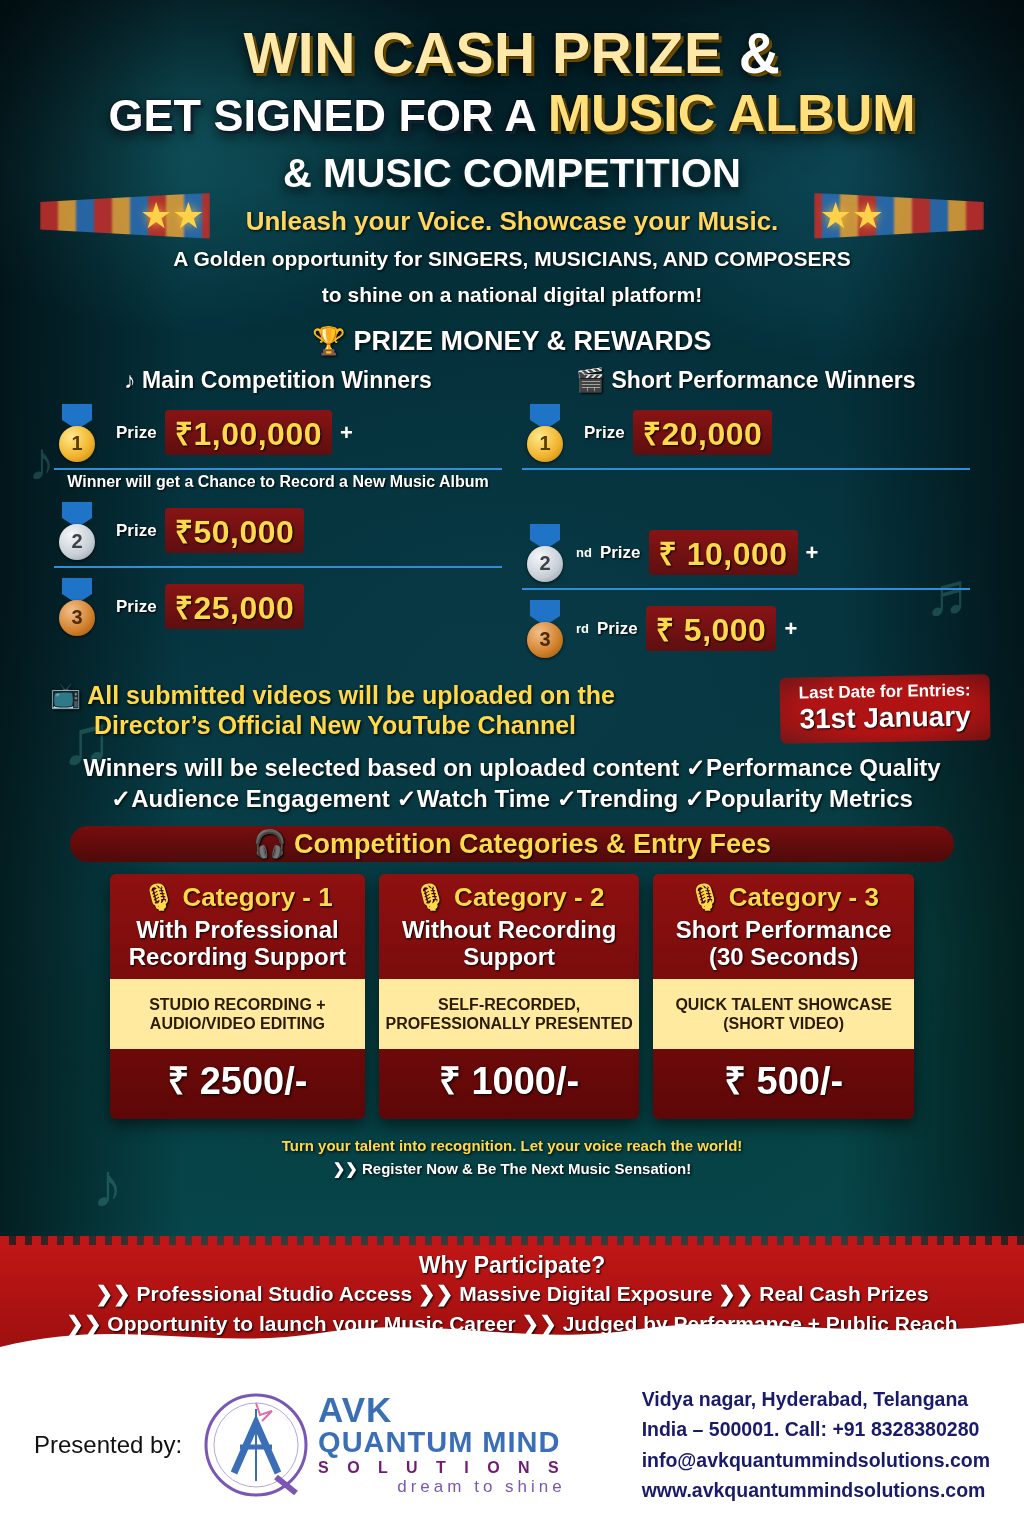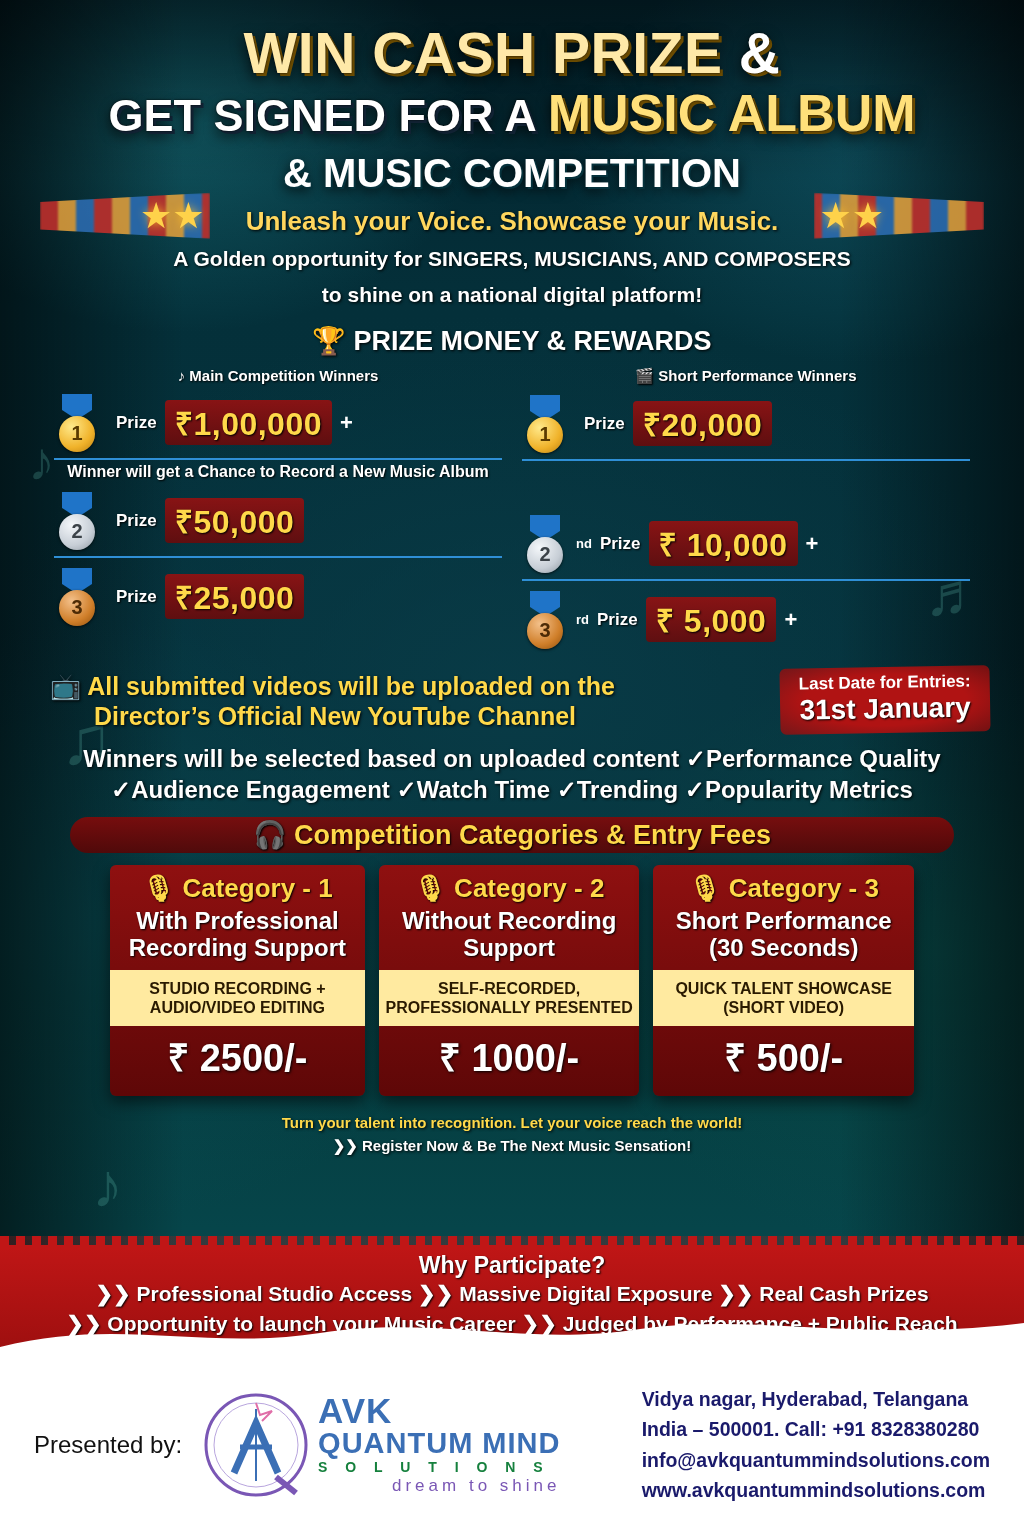--- a/index.html
+++ b/index.html
@@ -62,21 +62,21 @@
     clip-path: polygon(0 20%, 100% 0, 100% 100%, 0 80%);
   }
   .lightbarL { left:40px; }
   .lightbarR { right:40px; transform: scaleX(-1); }
 
   
   .prize-wrap { position:relative; margin:16px 44px 0; z-index:5; }
   .prize-title { text-align:center; font-size:27px; font-weight:bold; color:#ffffff; text-shadow:1px 1px 3px #000; }
   .prize-cols { display:flex; margin-top:10px; }
   .pcol { width:50%; padding:0 10px; }
-  .pcol-head { font-size:15px; font-weight:bold; color:#ffffff; text-align:center; text-shadow:1px 1px 2px #000; }
+  .pcol-head { font-size:23px; font-weight:bold; color:#ffffff; text-align:center; text-shadow:1px 1px 2px #000; }
   .prow { display:flex; align-items:center; gap:8px; padding:10px 0 6px; border-bottom:2px solid #2f8fd6; min-height:66px; }
   .medal { position:relative; width:46px; height:58px; flex:0 0 46px; }
   .ribbon { position:absolute; top:0; left:8px; width:30px; height:26px; background:#1f74c8;
             clip-path: polygon(0 0, 100% 0, 100% 62%, 50% 100%, 0 62%); }
   .disc { position:absolute; bottom:0; left:5px; width:36px; height:36px; border-radius:50%;
           display:flex; align-items:center; justify-content:center; font-size:20px; font-weight:bold; color:#5a3a00;
           box-shadow:0 1px 3px rgba(0,0,0,0.7); }
   .gold   { background: radial-gradient(circle at 35% 30%, #ffe98a, #f0b22a 60%, #b97d10); }
   .silver { background: radial-gradient(circle at 35% 30%, #f4f7fa, #c7ced6 60%, #8d969f); color:#3b4248; }
   .bronze { background: radial-gradient(circle at 35% 30%, #f3c08a, #d07f2a 60%, #8f4e0c); color:#4d2b06; }
@@ -107,21 +107,21 @@
     margin:12px 70px 0; text-align:center; font-size:27px; font-weight:bold; color:#ffd94a;
     background: linear-gradient(180deg, rgba(128,10,10,0.92), rgba(86,6,6,0.92));
     border-radius:20px; padding:2px 0; text-shadow:1px 1px 2px #000; position:relative; z-index:5;
   }
   .cards { display:flex; gap:14px; margin:12px 110px 0 110px; justify-content:center; position:relative; z-index:5;border-radius:22px; }
   .card { width:272px; background: linear-gradient(180deg,#8f1010,#5e0707); border-radius:6px; overflow:hidden;
           box-shadow:0 6px 16px rgba(0,0,0,0.55); text-align:center; padding-bottom:4px; }
   .card.c1 { width:266px; }
   .ctitle { font-size:26px; font-weight:bold; color:#ffd94a; padding:8px 4px 2px; text-shadow:1px 1px 2px #000; }
   .csub { font-size:24px; font-weight:bold; color:#ffffff; line-height:1.12; padding:2px 6px 8px; text-shadow:1px 1px 2px #000; }
-  .cband { background:#ffeaa0; color:#2a1a00; font-size:16px; font-weight:bold; line-height:1.2; padding:9px 6px; }
+  .cband { background:#ffeaa0; color:#2a1a00; font-size:16px; font-weight:bold; line-height:1.2; padding:16px 6px; }
   .cprice { font-size:38px; font-weight:bold; color:#ffffff; padding:4px 0 10px; text-shadow:1px 1px 3px #000; }
 
   
   .cta1 { margin-top:18px; text-align:center; font-size:15px; font-weight:bold; color:#ffd94a; text-shadow:1px 1px 3px #000; position:relative; z-index:5;}
   .cta2 { margin-top:6px; text-align:center; font-size:15px; font-weight:bold; color:#ffffff; text-shadow:1px 1px 3px #000; position:relative; z-index:5;}
 
   
   .whyband {
     position:absolute; left:0; right:0; top:1245px; height:108px;
     background: linear-gradient(180deg,#c01616,#9d0f0f);
@@ -137,21 +137,21 @@
   .why-l { text-align:center; font-size:21px; font-weight:bold; color:#ffffff; line-height:1.45; text-shadow:1px 1px 2px #000; }
 
   
   .footer { position:absolute; left:0; right:0; bottom:0; height:183px; background:#ffffff; z-index:7; }
   .footer-inner { display:flex; align-items:center; height:100%; padding:0 34px; }
   .presented { font-size:24px; color:#111; white-space:nowrap; }
   .logo { display:flex; align-items:center; gap:6px; margin-left:18px; }
   .logo-mark { width:112px; height:112px; position:relative; }
   .logo-text .lt1 { font-size:35px; font-weight:bold; color:#3b6fb5; letter-spacing:1px; line-height:1; }
   .logo-text .lt2 { font-size:29px; font-weight:bold; color:#3b6fb5; letter-spacing:1px; line-height:1.05; }
-  .logo-text .lt3 { font-size:14px; font-weight:bold; color:#15803d; letter-spacing:7px; line-height:1.2; }
+  .logo-text .lt3 { font-size:16px; font-weight:bold; color:#701a75; letter-spacing:7px; line-height:1.2; }
   .logo-text .lt4 { font-size:17px; color:#7a57b5; letter-spacing:4px; text-align:right; }
   .contact { margin-left:auto; text-align:left; color:#1a1a6b; font-size:19.5px; font-weight:bold; line-height:1.55; }
   .wave { position:absolute; left:0; right:0; bottom:183px; height:46px; z-index:7; }
 </style>
 </head>
 <body>
 
 <div id="poster">
 
   <span class="note" style="left:28px;top:430px;">♪</span>

